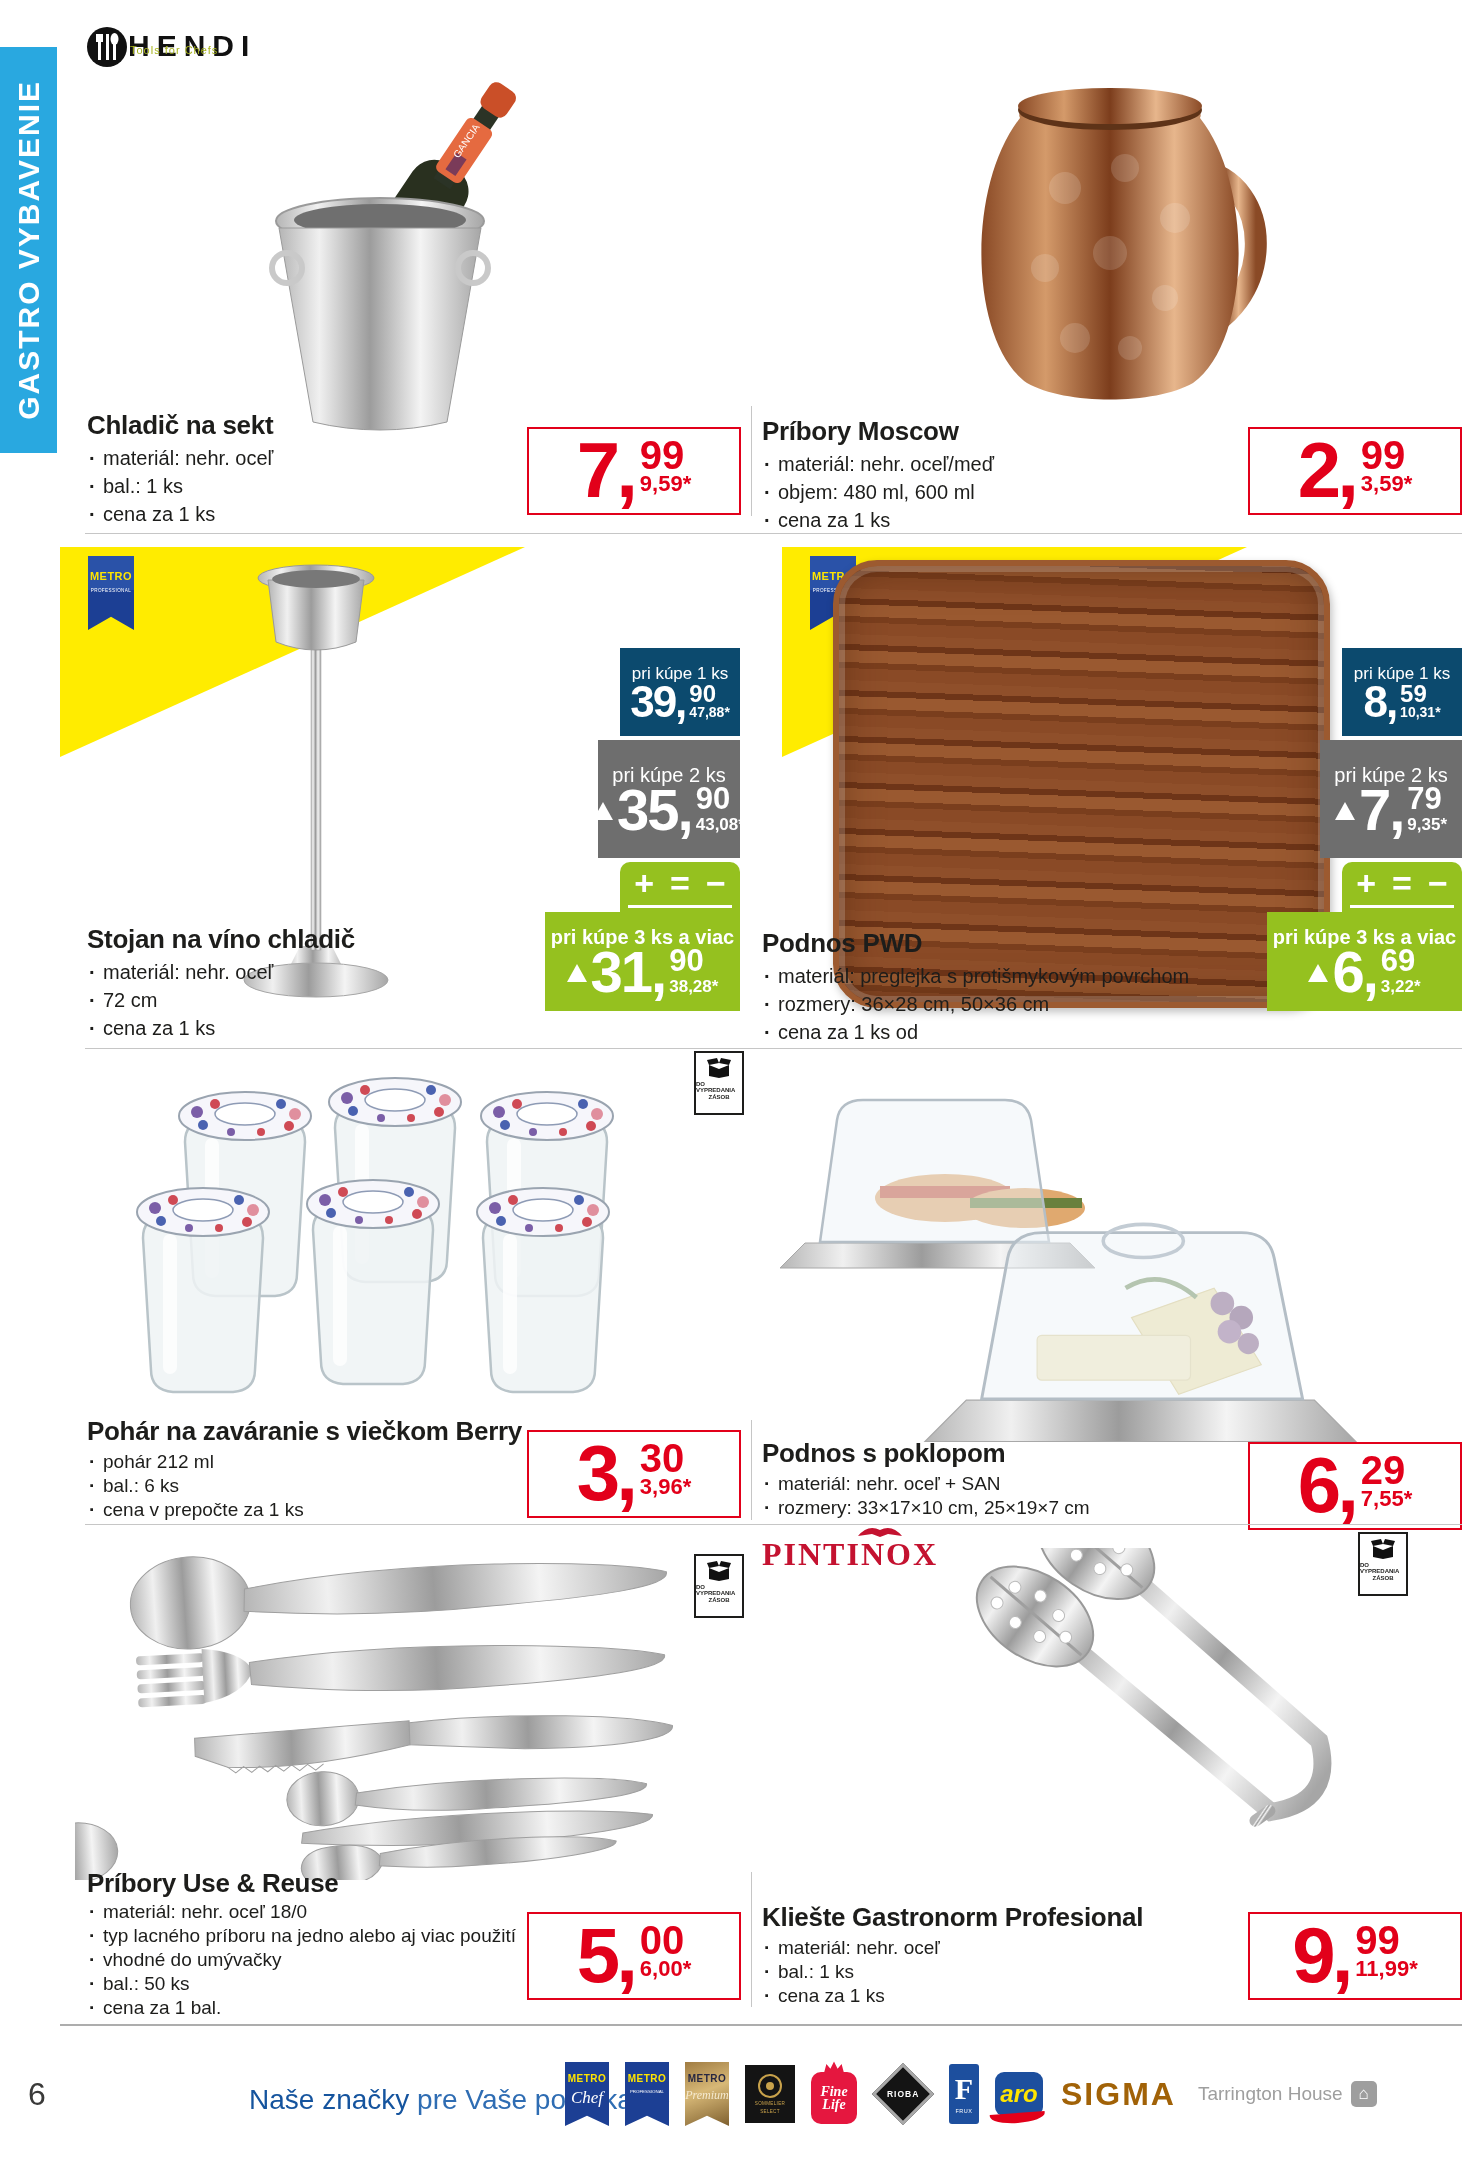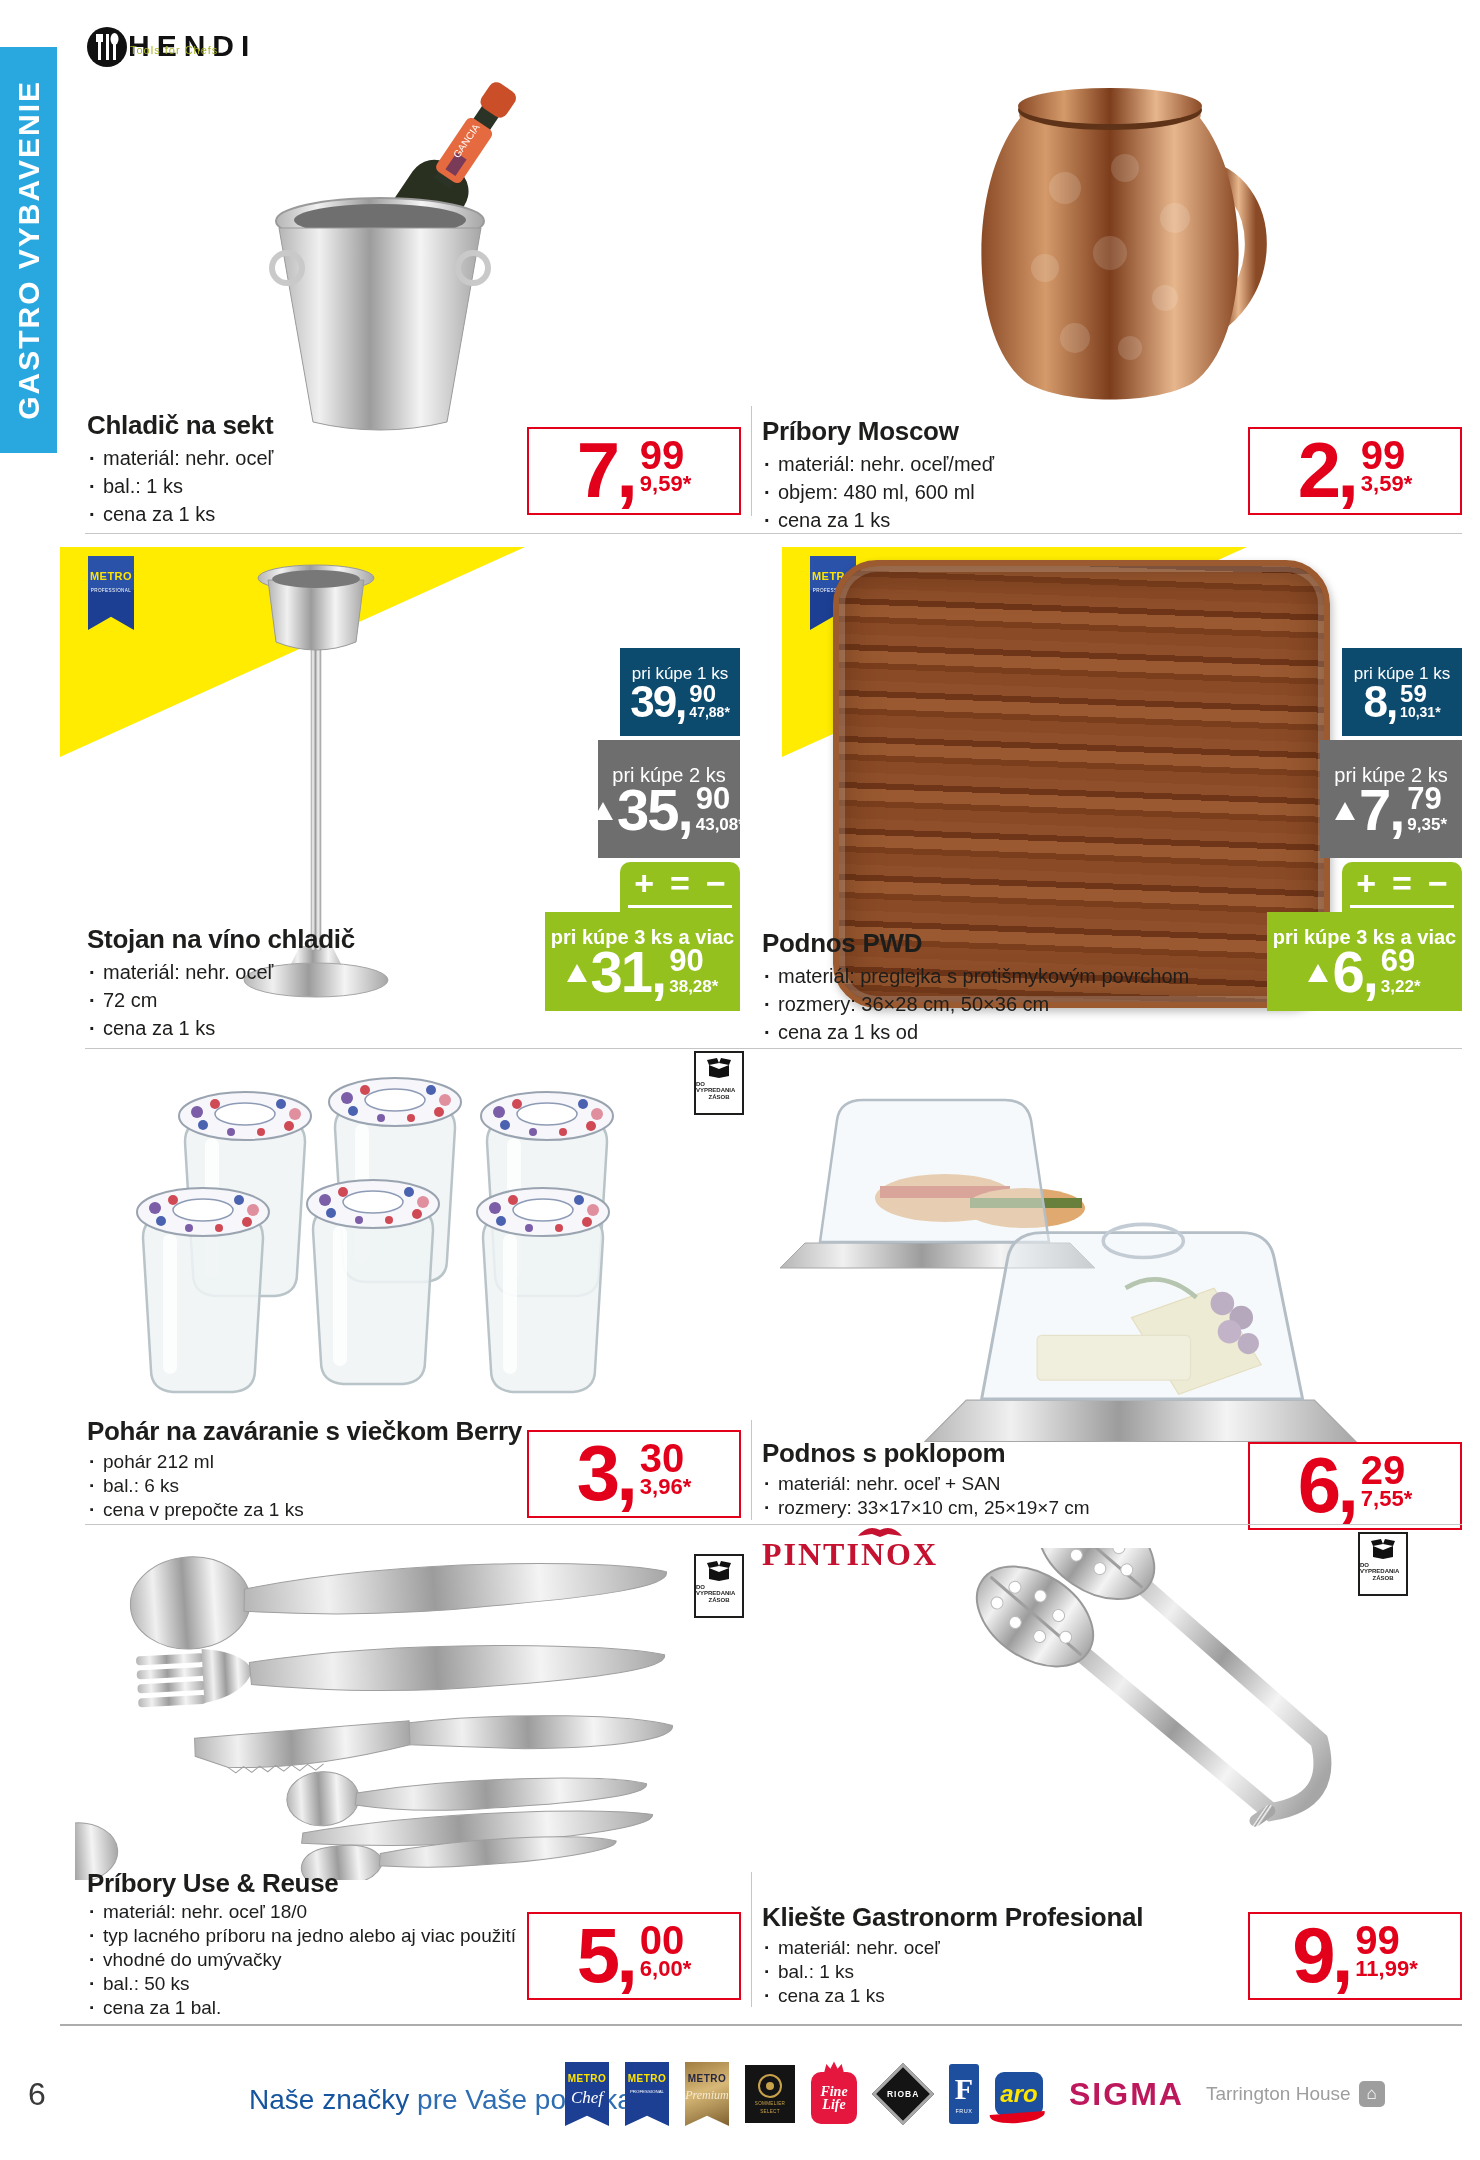--- a/index.html
+++ b/index.html
@@ -121,21 +121,21 @@
   .rioba span { transform:rotate(-45deg); color:#fff; font-size:8.5px; font-weight:bold; letter-spacing:1px; }
   .frux { width:30px; height:60px; background:#1d4f9e; border-radius:3px; display:flex;
     flex-direction:column; align-items:center; justify-content:center; flex:none; }
   .frux .f { color:#fff; font-family:"Liberation Serif",serif; font-weight:bold; font-size:30px; line-height:30px; }
   .frux .fx { color:#fff; font-size:5.5px; margin-top:4px; letter-spacing:0.5px; }
   .aro { width:48px; height:44px; background:#1d4f9e; border-radius:9px; position:relative;
     display:flex; align-items:center; justify-content:center; flex:none; }
   .aro span { color:#ffe500; font-weight:bold; font-size:24px; font-style:italic; }
   .aro::after { content:""; position:absolute; left:-5px; right:-2px; bottom:-7px; height:10px;
     background:#e2001a; border-radius:0 0 60% 60% / 0 0 100% 100%; transform:rotate(-4deg); }
-  .sigma { color:#be185d; font-weight:bold; font-size:32px; letter-spacing:2px; flex:none; margin-left:10px; }
+  .sigma { color:#a16207; font-weight:bold; font-size:32px; letter-spacing:2px; flex:none; margin-left:2px; }
   .tarr { display:flex; align-items:center; gap:8px; color:#9e9e9e; font-size:19px; flex:none; margin-left:6px; }
   .house-ic { width:26px; height:26px; background:#9e9e9e; border-radius:5px; color:#fff;
     display:flex; align-items:center; justify-content:center; font-size:17px; }
 </style>
 </head>
 <body>
 
 <svg width="0" height="0" style="position:absolute">
   <defs>
     <linearGradient id="sg" x1="0" y1="0" x2="1" y2="0">

